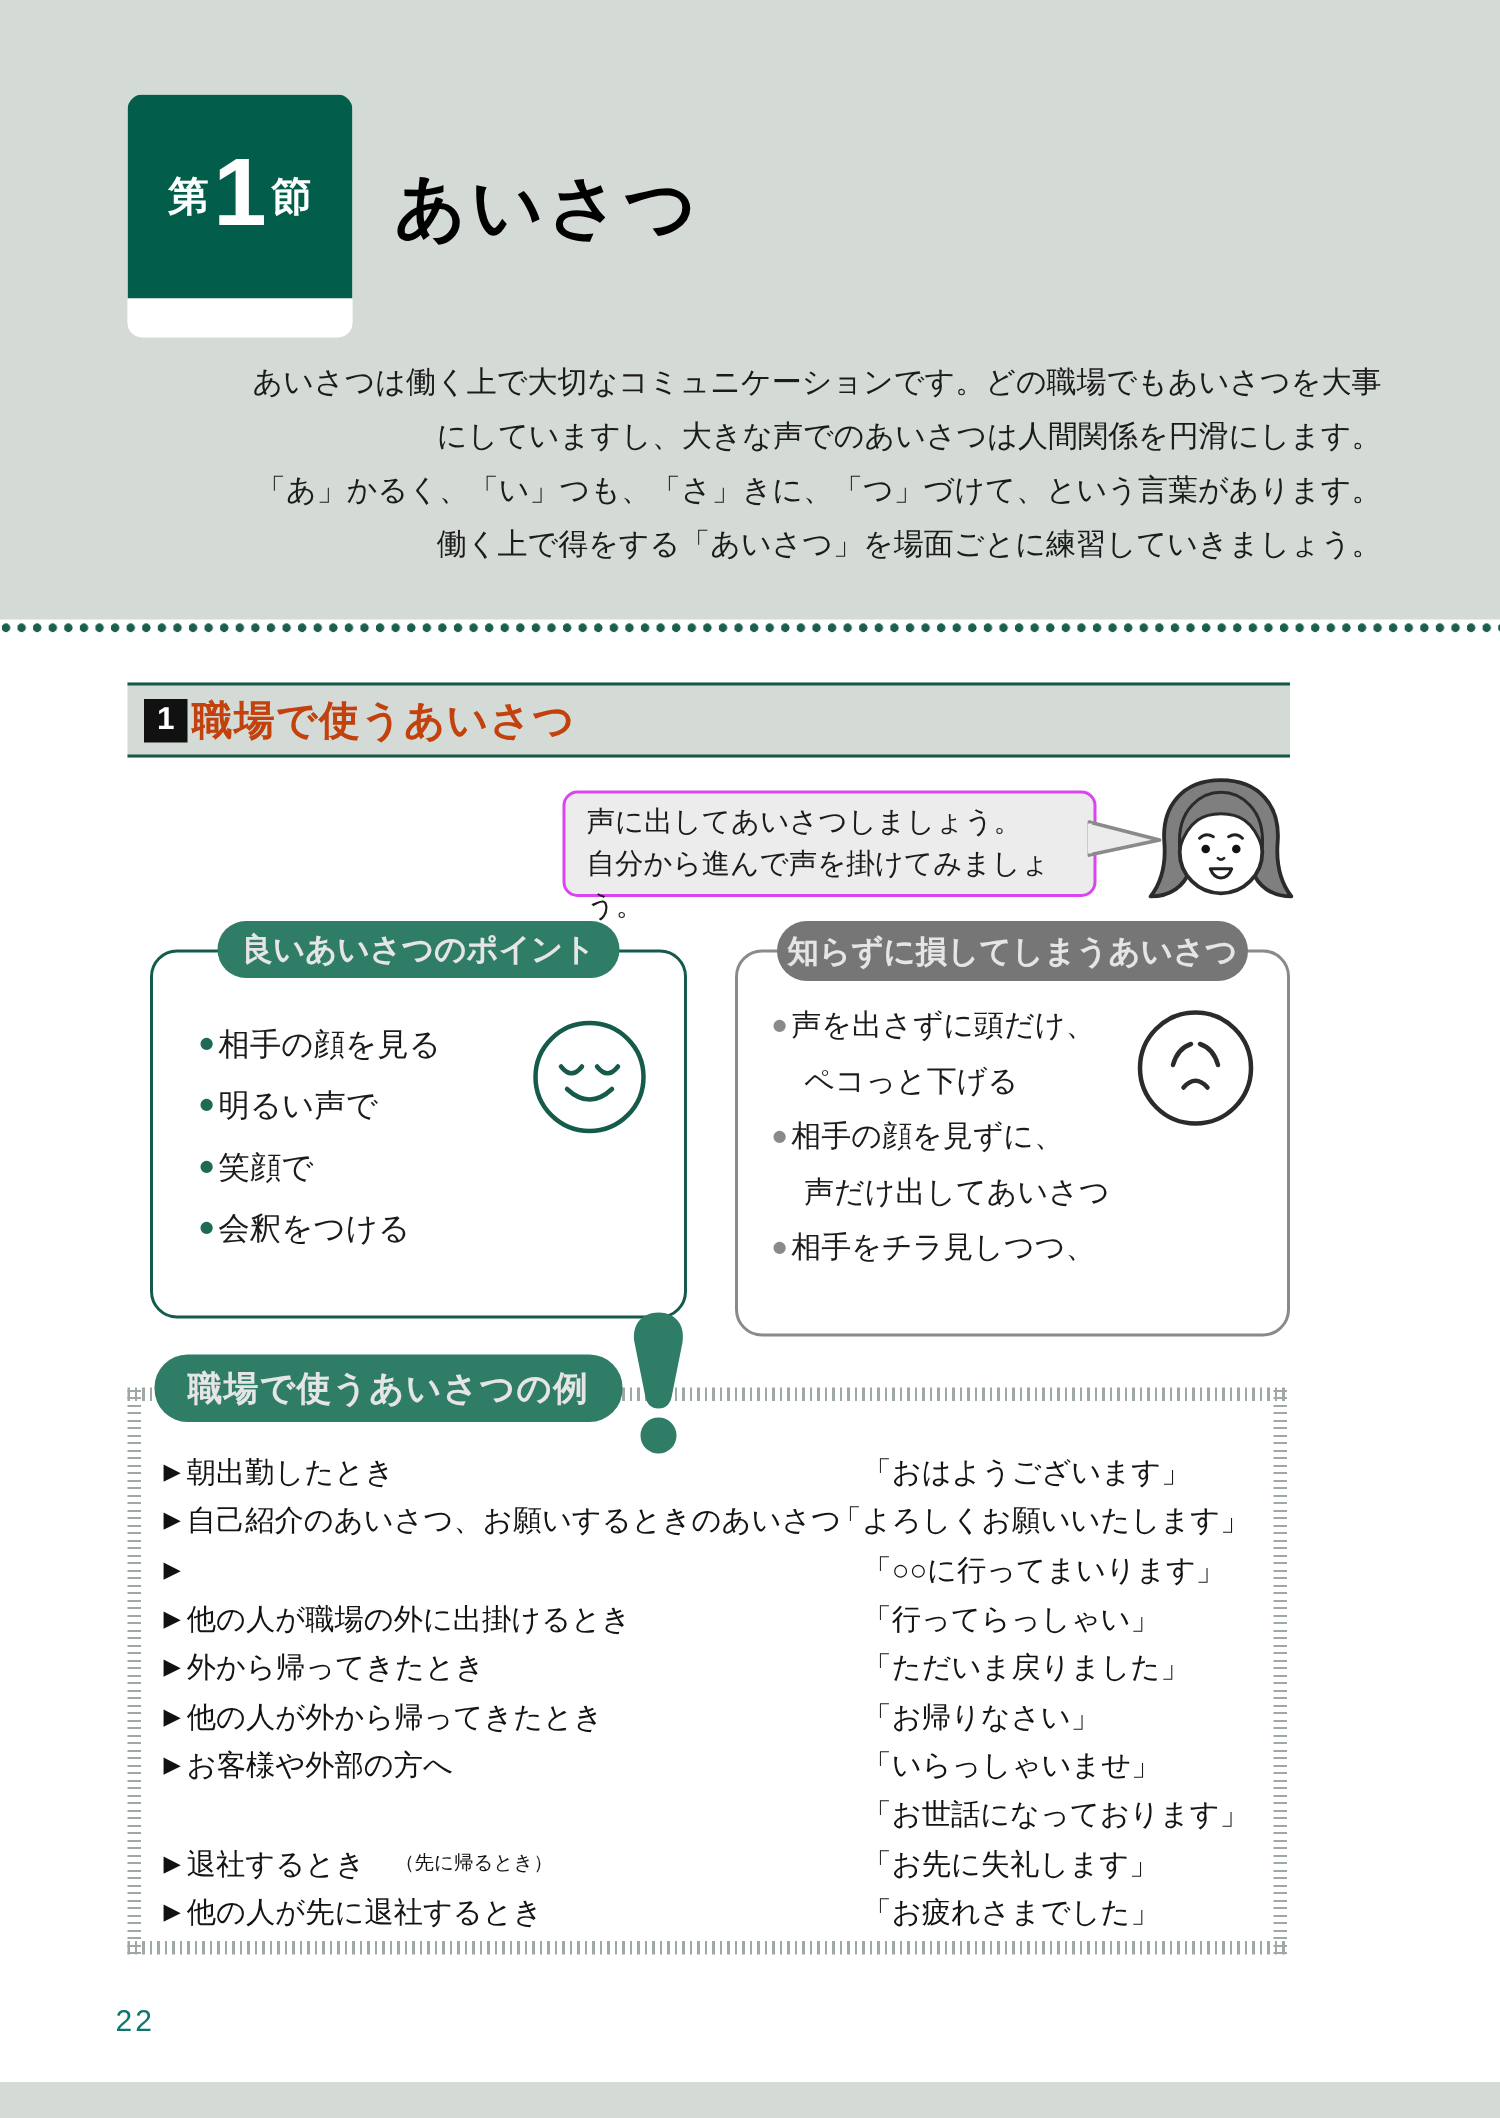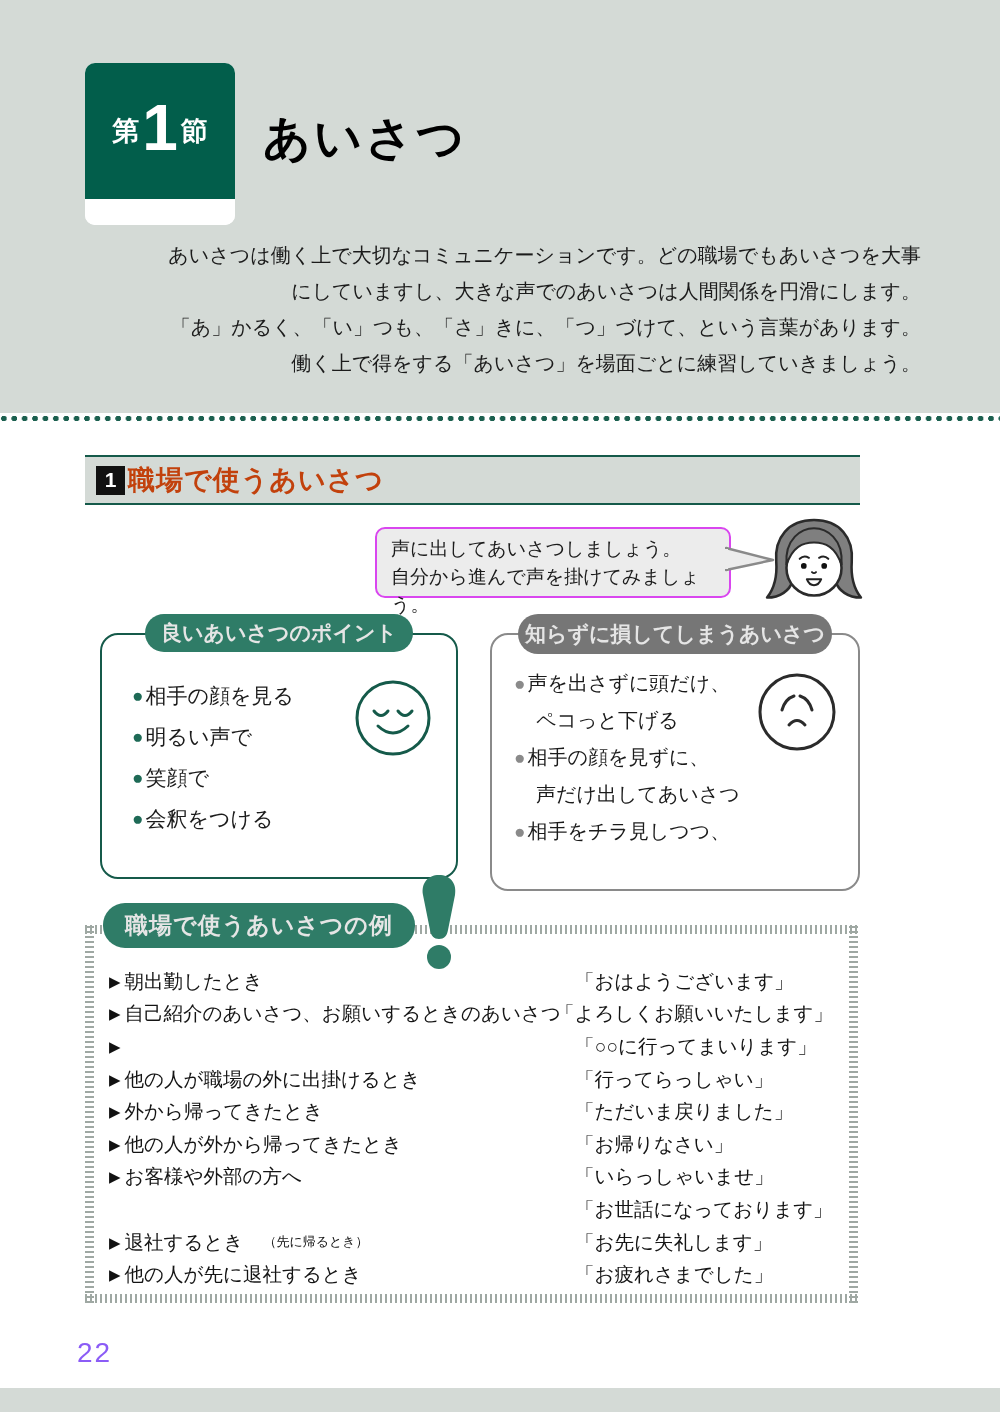--- a/index.html
+++ b/index.html
@@ -177,21 +177,21 @@
     background-image: radial-gradient(circle at 4px 50%, #222 1.5px, rgba(0,0,0,0) 1.8px);
     background-size: 10.2px 100%;
     background-repeat: repeat-x;
   }
   .ex-phrase { white-space: nowrap; font-weight: 500; }
   .ex-left.empty { visibility: hidden; }
 
   
   .page-number {
     position: absolute; left: 77px; top: 1337px;
-    font-size: 28px; color: #8b5cf6; letter-spacing: 2px;
+    font-size: 20px; color: #0f766e; letter-spacing: 2px;
   }
   .bottom-band {
     position: absolute; left: 0; top: 1388px;
     width: 1000px; height: 24px;
     background: #d4dad6;
   }
 </style>
 </head>
 <body>
 

